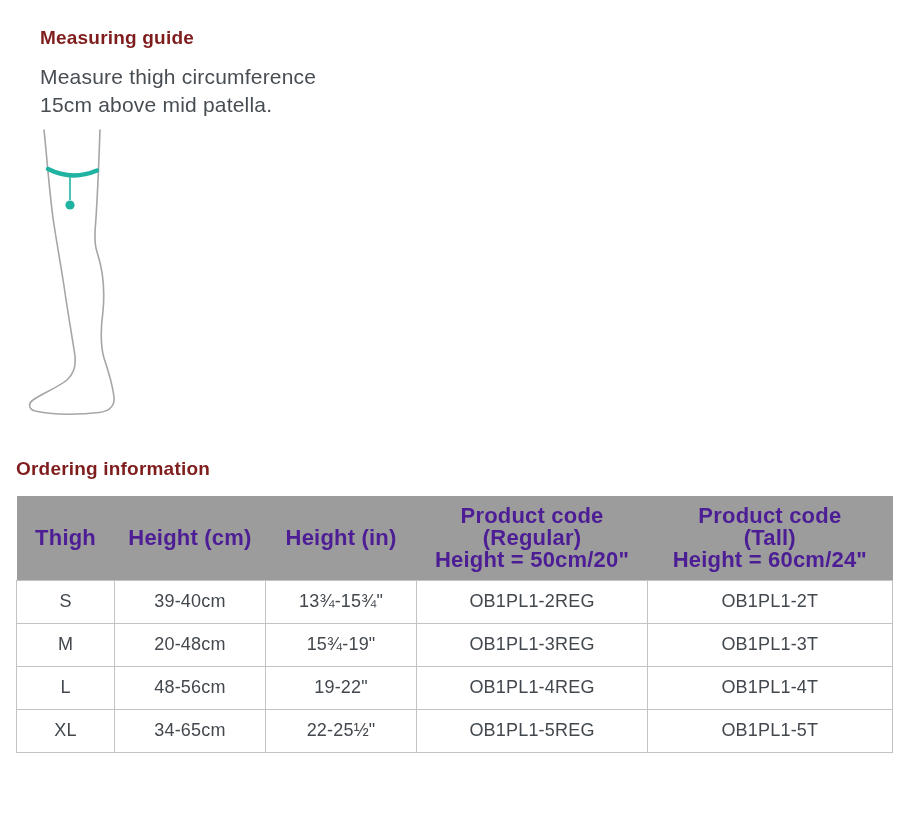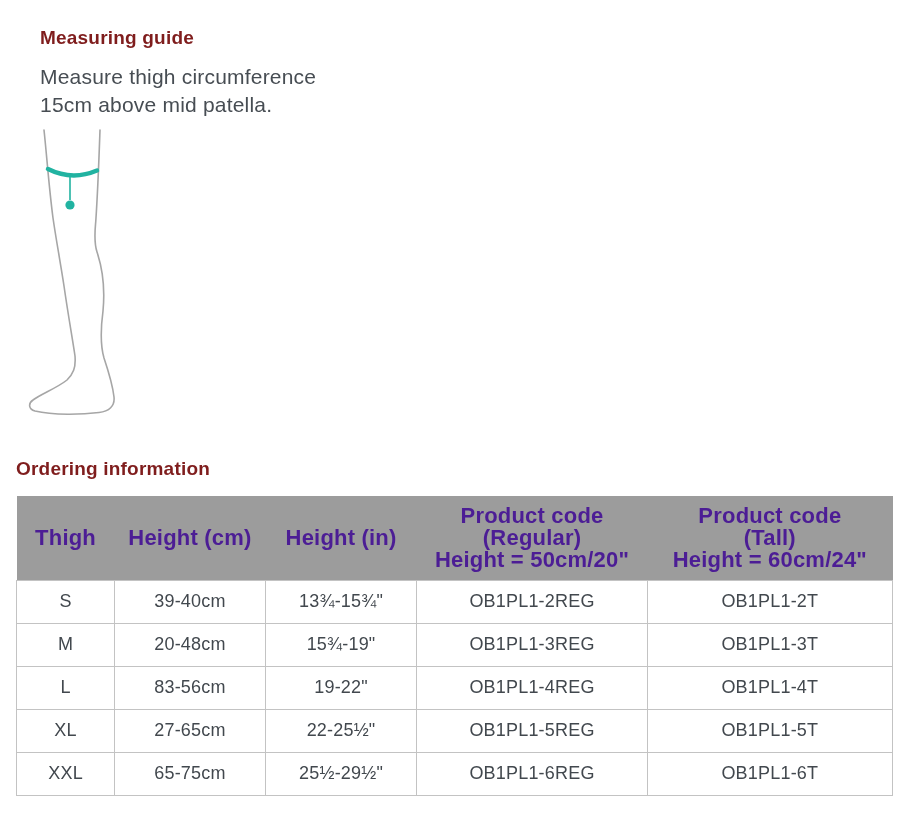--- a/index.html
+++ b/index.html
@@ -134,36 +134,29 @@
         </tr>
         <tr>
           <td>M</td>
           <td>20-48cm</td>
           <td>15¾-19"</td>
           <td>OB1PL1-3REG</td>
           <td>OB1PL1-3T</td>
         </tr>
         <tr>
           <td>L</td>
-          <td>83-56cm</td>
+          <td>48-56cm</td>
           <td>19-22"</td>
           <td>OB1PL1-4REG</td>
           <td>OB1PL1-4T</td>
         </tr>
         <tr>
           <td>XL</td>
-          <td>27-65cm</td>
+          <td>34-65cm</td>
           <td>22-25½"</td>
           <td>OB1PL1-5REG</td>
           <td>OB1PL1-5T</td>
-        </tr>
-        <tr>
-          <td>XXL</td>
-          <td>65-75cm</td>
-          <td>25½-29½"</td>
-          <td>OB1PL1-6REG</td>
-          <td>OB1PL1-6T</td>
         </tr>
       </tbody>
     </table>
   </section>
 
 </div>
 
 </body></html>

